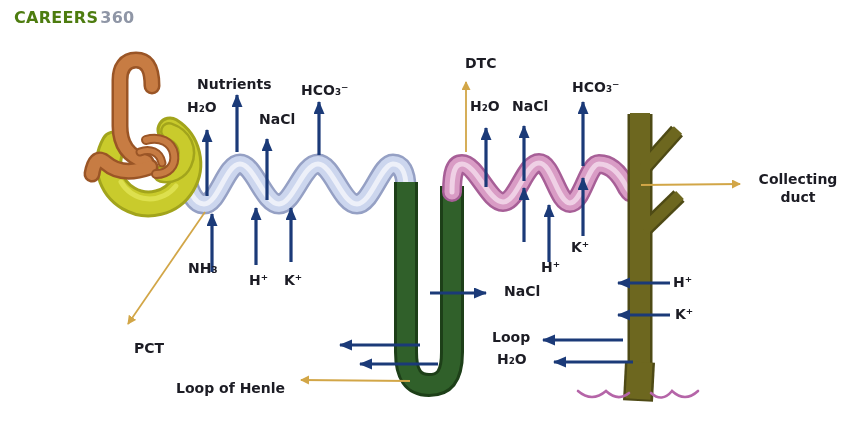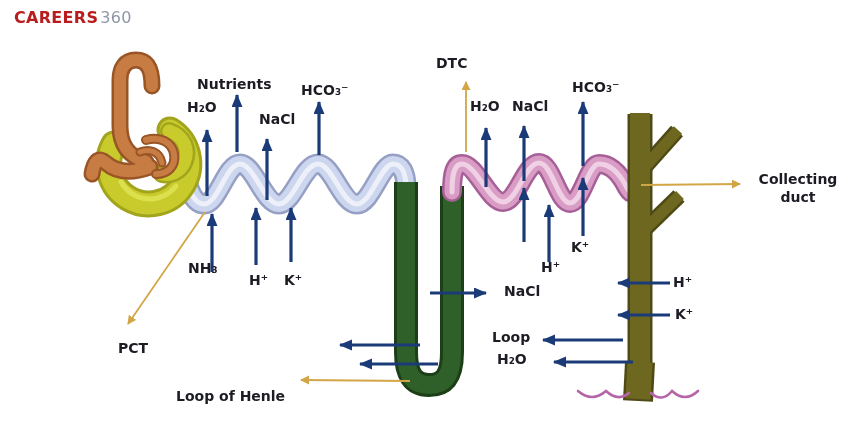--- a/index.html
+++ b/index.html
@@ -3,22 +3,22 @@
 <meta charset="utf-8">
 <style>
   html,body{margin:0;padding:0;background:#fff;}
   #stage{position:relative;width:860px;height:430px;background:#ffffff;overflow:hidden;
          font-family:"DejaVu Sans",sans-serif;}
   svg{position:absolute;left:0;top:0;}
   .lbl{position:absolute;font:700 14px "DejaVu Sans",sans-serif;color:#1c1c24;white-space:nowrap;}
   .lbl.wrap{white-space:normal;width:94px;line-height:1.25;text-align:center;}
   .logo{position:absolute;left:14px;top:8px;font-family:"DejaVu Sans",sans-serif;
         font-size:16px;font-weight:700;letter-spacing:.3px;}
-  .logo .brand{color:#b91c1c;}
-  .logo .suffix{color:#8f96a6;font-weight:400;margin-left:2px;}
+  .logo .brand{color:#4d7c0f;}
+  .logo .suffix{color:#8f96a6;font-weight:700;margin-left:2px;}
 </style>
 </head>
 <body>
 
 <div id="stage">
 
   <svg width="860" height="430" viewBox="0 0 860 430">
     <defs>
       <marker id="mN" markerUnits="userSpaceOnUse" markerWidth="18" markerHeight="14" refX="12" refY="5.5" orient="auto">
         <path d="M0,0 L13,5.5 L0,11 Z" fill="#1b3a78"></path>
@@ -129,23 +129,23 @@
   </div>
 
   <div class="lbl" style="left:197px;top:76px">Nutrients</div>
   <div class="lbl" style="left:187px;top:99px">H₂O</div>
   <div class="lbl" style="left:259px;top:111px">NaCl</div>
   <div class="lbl" style="left:301px;top:82px">HCO₃⁻</div>
   <div class="lbl" style="left:188px;top:260px">NH₃</div>
   <div class="lbl" style="left:249px;top:272px">H⁺</div>
   <div class="lbl" style="left:284px;top:272px">K⁺</div>
 
-  <div class="lbl" style="left:118px;top:340px">PCT</div>
-  <div class="lbl" style="left:176px;top:388px">Loop of Henle</div>
-  <div class="lbl" style="left:436px;top:55px">DTC</div>
+  <div class="lbl" style="left:134px;top:340px">PCT</div>
+  <div class="lbl" style="left:176px;top:380px">Loop of Henle</div>
+  <div class="lbl" style="left:465px;top:55px">DTC</div>
   <div class="lbl wrap" style="left:751px;top:171px">Collecting duct</div>
 
   <div class="lbl" style="left:504px;top:283px">NaCl</div>
 
   <div class="lbl" style="left:470px;top:98px">H₂O</div>
   <div class="lbl" style="left:512px;top:98px">NaCl</div>
   <div class="lbl" style="left:572px;top:79px">HCO₃⁻</div>
   <div class="lbl" style="left:541px;top:259px">H⁺</div>
   <div class="lbl" style="left:571px;top:239px">K⁺</div>
 

